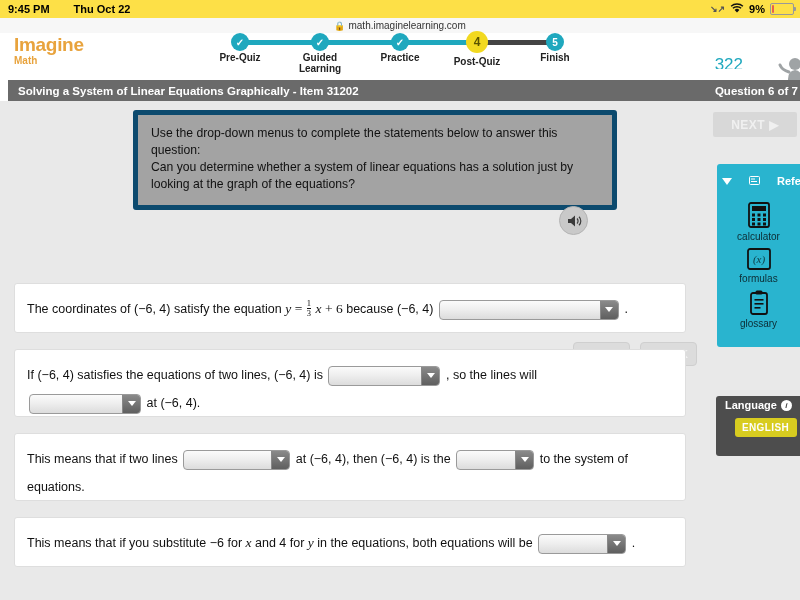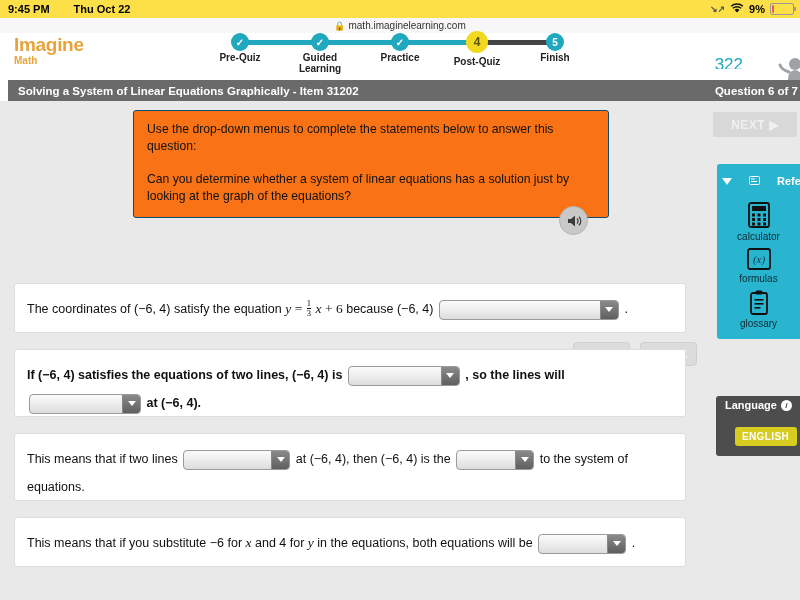--- a/index.html
+++ b/index.html
@@ -110,26 +110,26 @@
 
   
   .content {
     position: absolute; top: 101px; left: 0; width: 800px; height: 499px;
     background: #e9e9e9;
   }
 
   
   .qcard {
     position: absolute; left: 133px; top: 9px; width: 448px;
-    background: #f97316; border: 1px solid #0c4a6e; border-radius: 3px;
+    background: #a3a3a3; border: 5px solid #0c4a6e; border-radius: 3px;
     padding: 10px 13px 12px 13px;
     font-size: 12.2px; color: #111; line-height: 17px;
   }
   .qcard p { margin: 0; }
-  .qcard p.second { margin-top: 16px; }
+  .qcard p.second { }
   .speaker-btn {
     position: absolute; left: 559px; top: 105px;
     width: 27px; height: 27px; border-radius: 50%;
     background: #c9c9c9; border: 1px solid #b4b4b4;
     display: flex; align-items: center; justify-content: center;
   }
 
   
   .actions { position: absolute; left: 573px; top: 241px; display: flex; gap: 10px; }
   .act-btn {
@@ -146,21 +146,21 @@
     font-size: 12.5px; color: #111;
     padding: 11px 12px;
     box-sizing: border-box;
     line-height: 28px;
   }
   #stmt1 { top: 182px; height: 50px; }
   #stmt2 { top: 248px; height: 68px; }
   #stmt3 { top: 332px; height: 68px; }
   #stmt4 { top: 416px; height: 50px; }
 
-  .stmt .ln { display: block; font-weight: bold; }
+  .stmt .ln { display: block; }
 
   
   .dd {
     display: inline-block; vertical-align: middle;
     height: 20px; border: 1px solid #9a9a9a; border-radius: 4px;
     background: linear-gradient(to bottom, #fbfbfb 0%, #ededed 50%, #dcdcdc 100%);
     position: relative; box-sizing: border-box;
     margin: 0 2px;
   }
   .dd-arrow {
@@ -206,36 +206,36 @@
   #ref-panel { top: 63px; }
   .panel-head {
     display: flex; align-items: center; gap: 17px;
     padding: 11px 5px; color: #fff; font-size: 11px; font-weight: bold;
   }
   .panel-head .tri {
     width: 0; height: 0;
     border-left: 5px solid transparent; border-right: 5px solid transparent;
     border-top: 7px solid #ffffff;
   }
-  .ref-items { padding: 4px 0 4px 0; }
+  .ref-items { padding: 4px 0 12px 0; }
   .ref-item {
     display: flex; flex-direction: column; align-items: center;
     margin-bottom: 6px; color: #0c2b33; font-size: 10px;
   }
   .ref-item .lbl { margin-top: 1px; }
   .lang-panel {
     position: absolute; left: 716px; top: 295px; width: 99px; height: 60px;
     background: #4d4d4d; border-radius: 3px 0 0 3px;
   }
   .lang-head {
     display: flex; align-items: center; gap: 4px;
     padding: 3px 5px; color: #fff; font-size: 11px; font-weight: bold;
   }
   .lang-btn {
-    margin: 13px auto 0 auto; width: 62px; height: 19px;
+    margin: 4px auto 0 auto; width: 62px; height: 19px;
     background: #d8cc20; border-radius: 3px;
     display: flex; align-items: center; justify-content: center;
     color: #fdfdfd; font-size: 10px; font-weight: bold; letter-spacing: .4px; text-align: right;
   }
   .info-i {
     width: 11px; height: 11px; border-radius: 50%; background: #fff; color: #4d4d4d;
     font-size: 8px; font-style: italic; font-weight: bold;
     display: inline-flex; align-items: center; justify-content: center;
   }
 </style>

